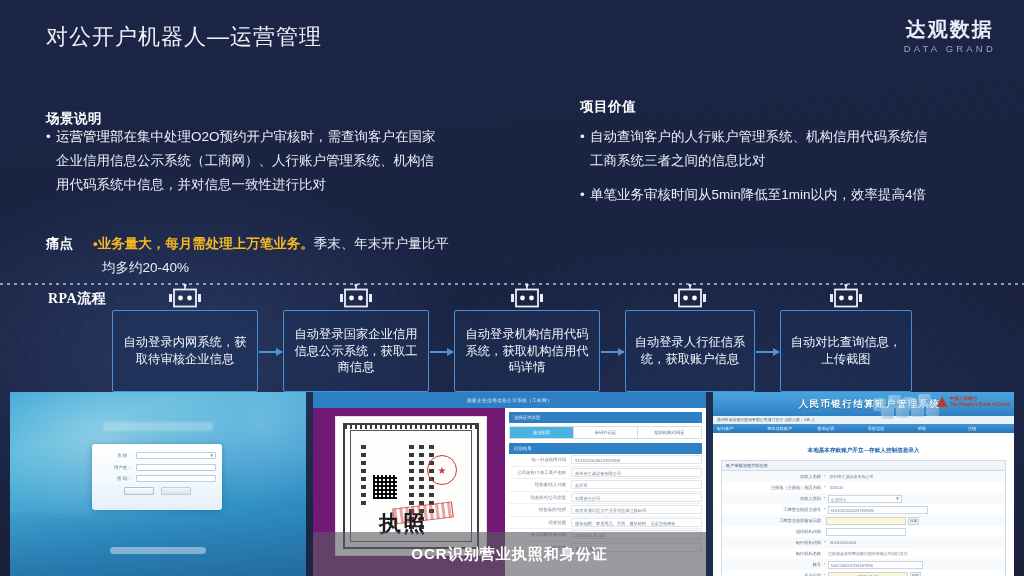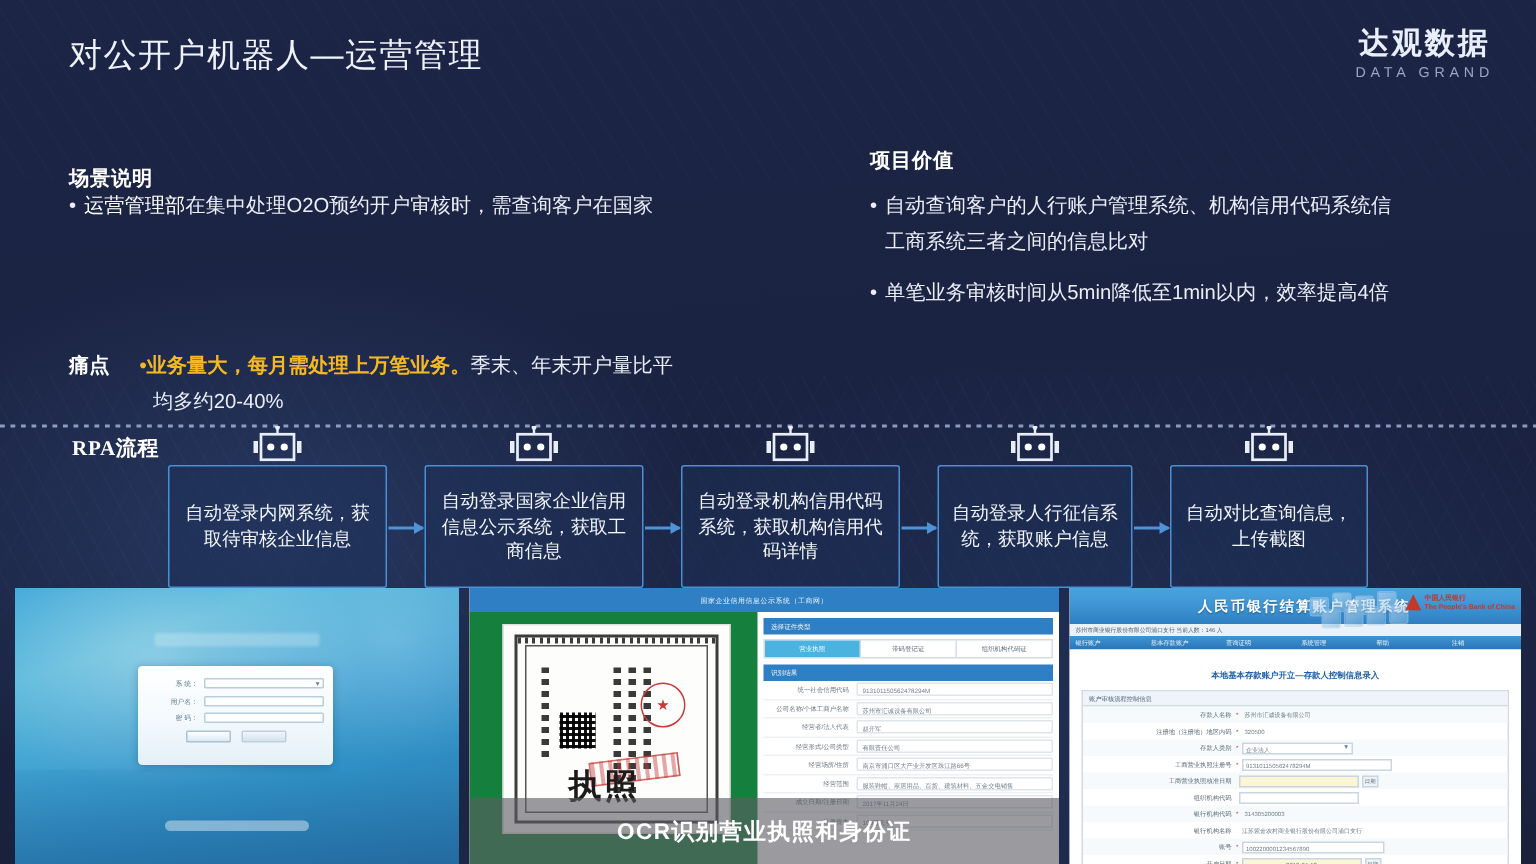--- a/index.html
+++ b/index.html
@@ -137,21 +137,21 @@
   .shot1-hdr {
     position:absolute; left:50%; transform:translateX(-50%); top:30px;
     width:110px; height:9px; background:rgba(255,255,255,.24); border-radius:2px;
     filter:blur(1px);
   }
   
   .shot2 { left:313px; width:393px; background:#ffffff; }
   .s2-top { height:16px; background:#2f7fc4; display:flex; align-items:center; justify-content:center; }
   .s2-top-t { font-size:4.6px; color:#e9f3fb; letter-spacing:.4px; }
   .s2-body { display:flex; height:168px; }
-  .s2-left { width:192px; background:#15803d; position:relative; padding:5px; }
+  .s2-left { width:192px; background:#701a75; position:relative; padding:5px; }
   .cert {
     position:absolute; left:22px; top:8px; width:152px; height:140px;
     background:#fdfdfb; border:1px solid #e2e2de;
   }
   .cert-frame {
     position:absolute; left:7px; top:6px; right:7px; bottom:6px;
     border:2px solid #3c3c3c;
     background-image:repeating-linear-gradient(90deg,#3c3c3c 0 2px, #fdfdfb 2px 5px);
     background-size:100% 4px; background-repeat:no-repeat;
     background-position:0 0;
@@ -254,20 +254,24 @@
   </div>
 
   <div class="sec-head" style="left:46px; top:98px;margin-top:12px;">场景说明</div>
   <div class="col-left">
     <div class="bullet-row">
       <span class="bullet-dot">•</span>
       <span class="bullet-txt">
         <span class="b-strong">运营管理部</span><span>在集中处理O2O预约开户审核时，需查询客户在国家</span>
       </span>
     </div>
+    <div style="padding-left:10px;">
+      <div style="font-size:13.5px;line-height:1.78;color:#eaeef7;">企业信用信息公示系统（工商网）、人行账户管理系统、机构信</div>
+      <div style="font-size:13.5px;line-height:1.78;color:#eaeef7;">用代码系统中信息，并对信息一致性进行比对</div>
+    </div>
   </div>
 
   <div class="pain">
     <div>
       <span class="pain-label">痛点</span><span class="pain-hl">•</span><span class="pain-hl">业务量大，每月需处理上万笔业务。</span><span>季末、年末开户量比平</span>
     </div>
     <div class="pain-l2">均多约20-40%</div>
   </div>
 
   <div class="sec-head" style="left:580px; top:98px;">项目价值</div>

